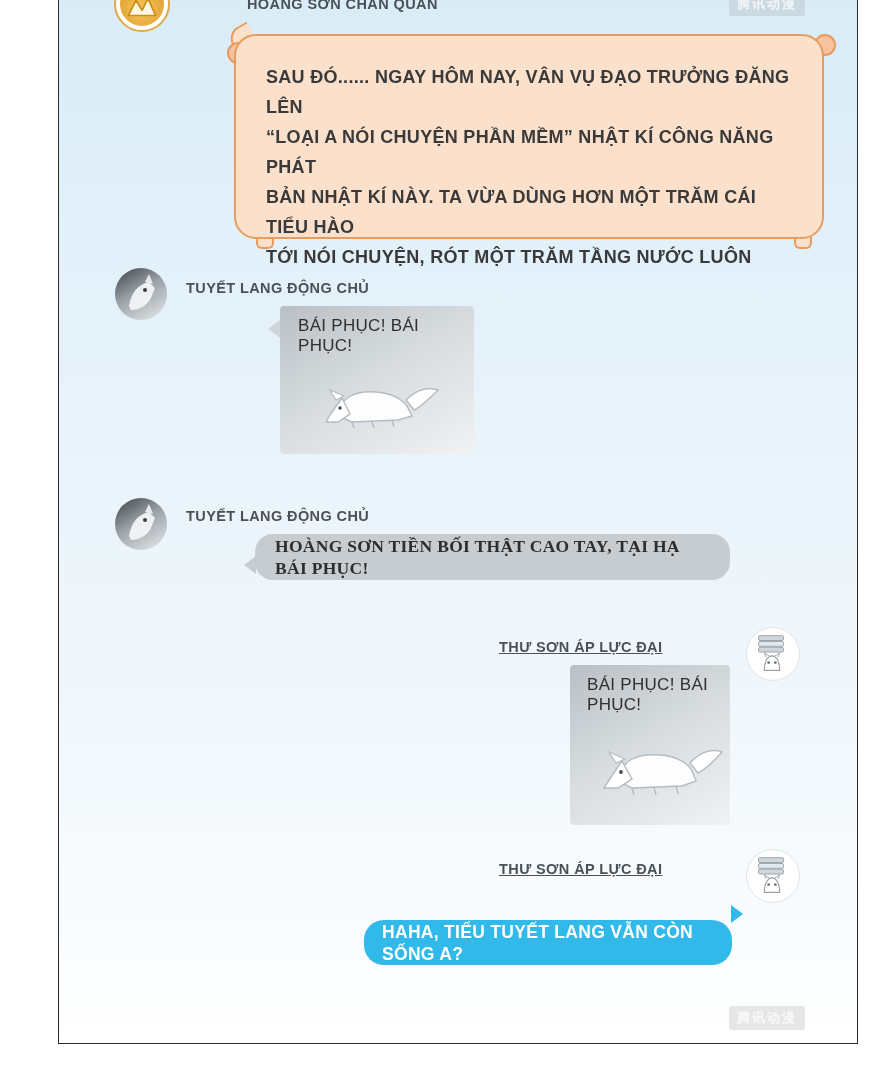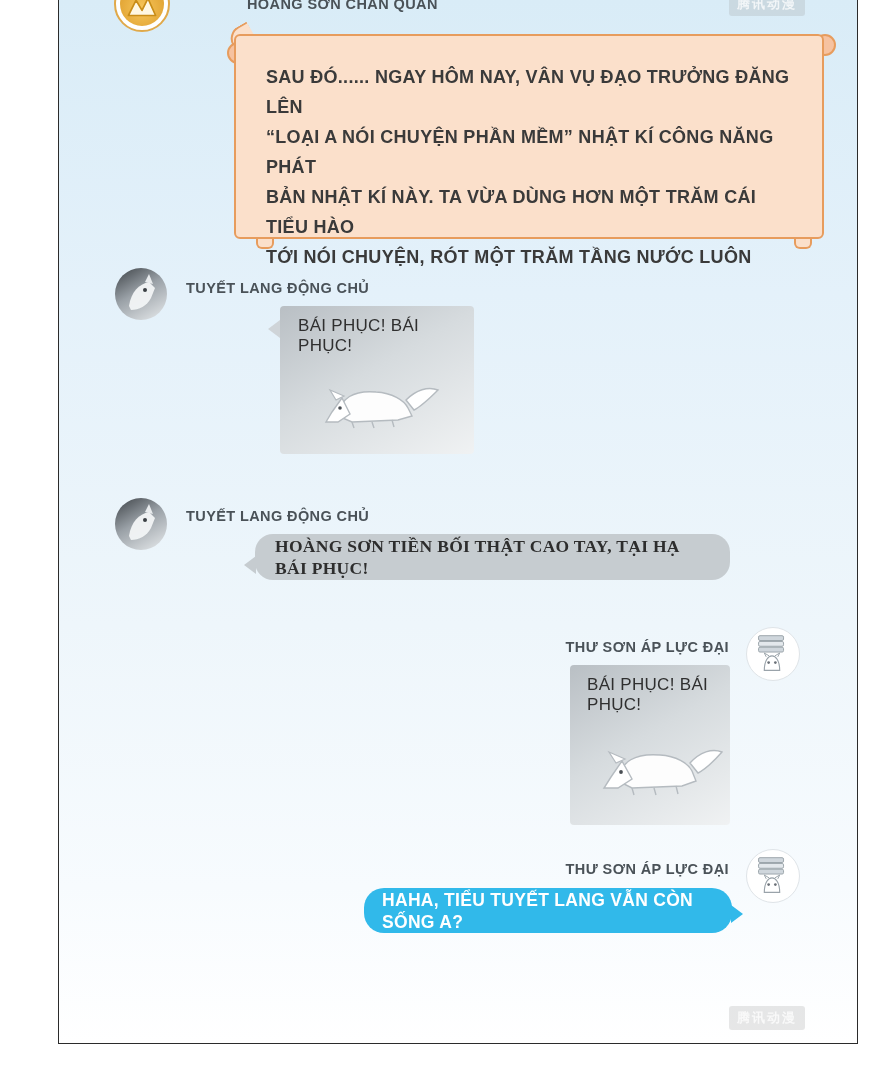--- a/index.html
+++ b/index.html
@@ -53,21 +53,21 @@
   .name {
     position: absolute;
     font-size: 14.5px;
     letter-spacing: 0.4px;
     color: #4a5258;
     font-weight: 700;
     text-transform: uppercase;
     white-space: nowrap;
   }
   .name.right {
-    text-align: right;
+    text-decoration: underline;
   }
 
   
   .bubble {
     position: absolute;
     box-sizing: border-box;
     border-radius: 16px;
   }
   .bubble-text {
     font-size: 17.5px;
@@ -80,21 +80,21 @@
   }
 
   
   .bubble-orange {
     left: 175px;
     top: 34px;
     width: 590px;
     height: 205px;
     background: #fbe0cb;
     border: 2.5px solid #e79c5d;
-    border-radius: 6px;
+    border-radius: 22px;
   }
   .bubble-orange .bubble-text {
     padding: 26px 30px 0 30px;
     font-size: 18px;
     line-height: 30px;
     color: #3a3a3a;
   }
   
   .orange-tail {
     position: absolute;
@@ -305,21 +305,21 @@
             <rect x="12" y="20" width="26" height="5" rx="1.5" fill="#cfd6dc" stroke="#9aa3aa" stroke-width="1"></rect>
             <path d="M18 44 C18 34 22 29 26 29 C30 29 34 34 34 44 Z" fill="#ffffff" stroke="#9aa3aa" stroke-width="1.2"></path>
             <circle cx="22.5" cy="36" r="1.4" fill="#6b7178"></circle>
             <circle cx="29.5" cy="36" r="1.4" fill="#6b7178"></circle>
             <path d="M20 30 L18 26 L23 29 M32 30 L34 26 L29 29" fill="#ffffff" stroke="#9aa3aa" stroke-width="1"></path>
           </svg>
         </div>
         <div class="name right" style="left:440px; top:861px; width:230px;">THƯ SƠN ÁP LỰC ĐẠI</div>
 
         <div class="tail-right-blue" style="left:672px; top:905px;"></div>
-        <div class="bubble bubble-blue" style="left:305px; top:888px; width:368px; height:45px; display:flex; align-items:center; justify-content:flex-start; padding:0 18px;">
+        <div class="bubble bubble-blue" style="left:305px; top:920px; width:368px; height:45px; display:flex; align-items:center; justify-content:flex-start; padding:0 18px;">
           <div class="bubble-text" style="font-size:17.5px; line-height:22px;">HAHA, TIỂU TUYẾT LANG VẪN CÒN SỐNG A?</div>
         </div>
       </div>
 
       <div class="watermark" style="left:670px; top:-8px;">腾讯动漫</div>
       <div class="watermark" style="left:670px; top:1006px;">腾讯动漫</div>
 
     </div>
   </div>
 

